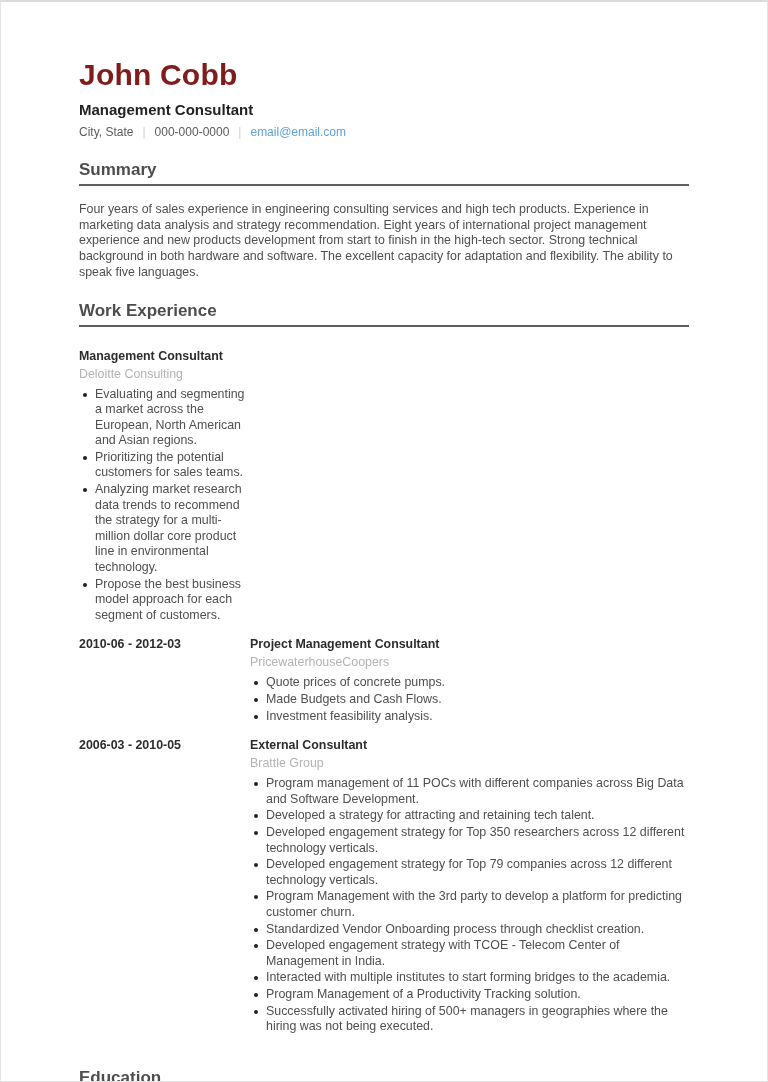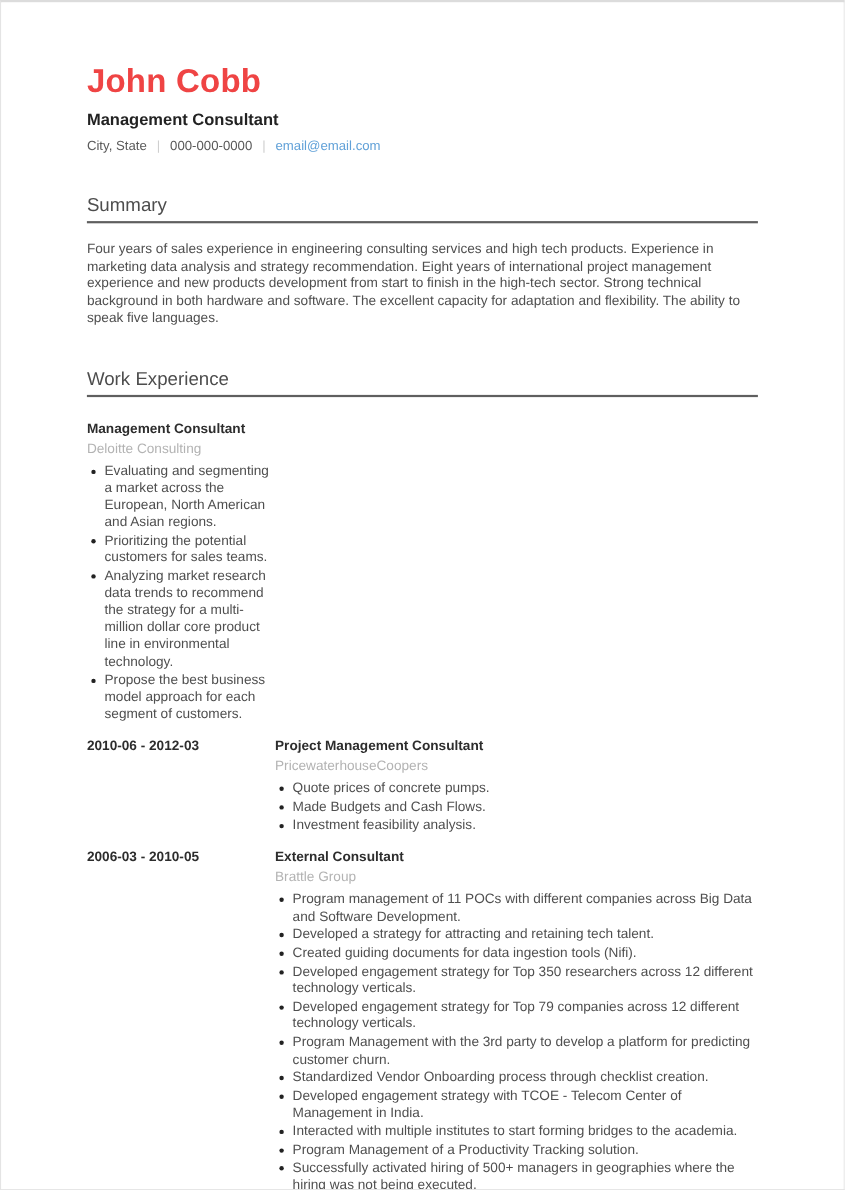--- a/index.html
+++ b/index.html
@@ -17,31 +17,31 @@
   body{font-family:"Liberation Sans","DejaVu Sans",sans-serif;color:var(--body-text);}
   .page{
     width:768px;height:1082px;
     border:1px solid var(--page-border);
     border-top:2px solid #dcdcdc;
     padding:56px 78px 0 78px;
     display:flex;flex-direction:column;
     overflow:hidden;background:#fff;
   }
   
-  .name{font-size:30px;font-weight:700;color:#ef4444;line-height:33px;letter-spacing:.2px;}
+  .name{font-size:30px;font-weight:700;color:#7f1d1d;line-height:33px;letter-spacing:.2px;}
   .job-title{font-size:15px;font-weight:700;color:#222;margin-top:10px;line-height:18px;}
   .contact{margin-top:6px;font-size:12px;color:#5a5a5a;line-height:15px;display:flex;align-items:flex-start;}
   .contact .sep{color:#cfcfcf;margin:0 9px;font-size:12px;}
   .contact a{color:var(--email-link);text-decoration:none;}
   
   .section{margin-top:16px;}
   .section-heading{
-    font-size:17px;font-weight:400;color:var(--heading-text);
+    font-size:17px;font-weight:700;color:var(--heading-text);
     line-height:21px;padding-bottom:4px;border-bottom:2px solid var(--rule);
-    margin-top:20px;
+    margin-top:3px;
   }
   .summary-text{margin-top:16px;font-size:12.4px;line-height:15.7px;color:var(--body-text);}
   
   .entries{margin-top:21px;}
   .entry{display:grid;grid-template-columns:171px 1fr;margin-bottom:12px;}
   .entry-date{font-size:12.4px;font-weight:700;color:var(--title-text);line-height:16px;}
   .entry-title{font-size:12.4px;font-weight:700;color:var(--title-text);line-height:16px;}
   .entry-company,.entry-school{font-size:12.4px;color:var(--company-text);line-height:16px;margin-top:2px;}
   ul.bullets{list-style:none;margin-top:5px;}
   li.bullet{
@@ -103,21 +103,20 @@
           </div>
         </div>
         <div class="entry">
           <div class="entry-date">2006-03 - 2010-05</div>
           <div class="entry-body">
             <div class="entry-title">External Consultant</div>
             <div class="entry-company">Brattle Group</div>
             <ul class="bullets">
               <li class="bullet">Program management of 11 POCs with different companies across Big Data and Software Development.</li>
               <li class="bullet">Developed a strategy for attracting and retaining tech talent.</li>
-              <li class="bullet">Created guiding documents for data ingestion tools (Nifi).</li>
               <li class="bullet">Developed engagement strategy for Top 350 researchers across 12 different technology verticals.</li>
               <li class="bullet">Developed engagement strategy for Top 79 companies across 12 different technology verticals.</li>
               <li class="bullet">Program Management with the 3rd party to develop a platform for predicting customer churn.</li>
               <li class="bullet">Standardized Vendor Onboarding process through checklist creation.</li>
               <li class="bullet">Developed engagement strategy with TCOE - Telecom Center of Management in India.</li>
               <li class="bullet">Interacted with multiple institutes to start forming bridges to the academia.</li>
               <li class="bullet">Program Management of a Productivity Tracking solution.</li>
               <li class="bullet">Successfully activated hiring of 500+ managers in geographies where the hiring was not being executed.</li>
             </ul>
           </div>

